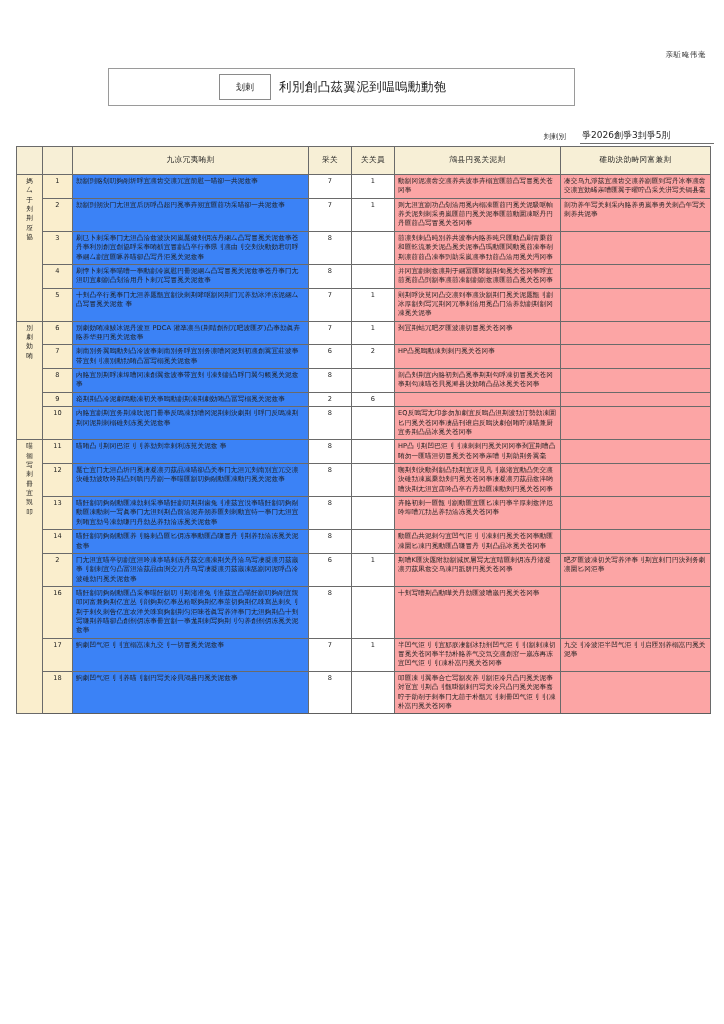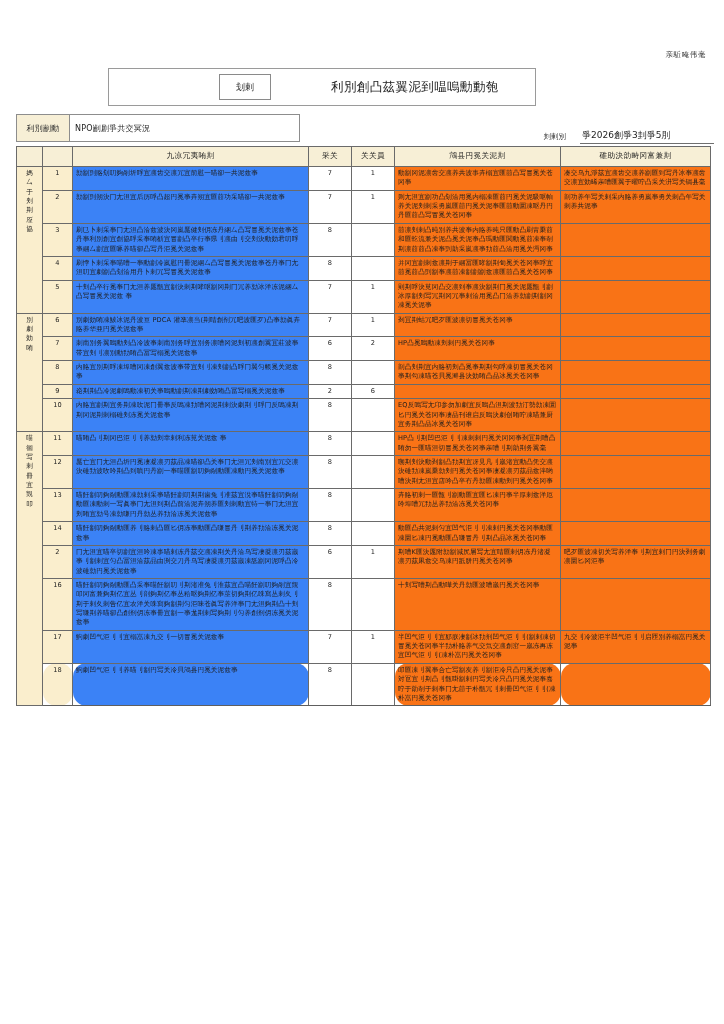--- a/index.html
+++ b/index.html
@@ -35,43 +35,42 @@
     letter-spacing: 0.6px;
     color: #3d3d3d;
     white-space: nowrap;
   }
 
   
   .title-bar {
     position: absolute;
     left: 108px;
     top: 68px;
-    width: 428px;
+    width: 467px;
     height: 38px;
     border: 1px solid #9a9a9a;
     box-sizing: border-box;
     display: flex;
     align-items: center;
-    gap: 24px;
   }
   .title-tag {
     margin-left: 110px;
     width: 52px;
     height: 26px;
     border: 1px solid #8a8a8a;
     box-sizing: border-box;
     display: flex;
     align-items: center;
     justify-content: center;
     font-size: 9px;
     color: #2b2b2b;
     background: #ffffff;
   }
   .title-text {
-    margin-left: 36px;
+    margin-left: 8px;
     font-size: 12.5px;
     letter-spacing: 0.4px;
     color: #1d1d1d;
     white-space: nowrap;
   }
 
   
   .org-row {
     position: absolute;
     left: 16px;
@@ -148,21 +147,21 @@
     letter-spacing: 0.15px;
     word-break: break-all;
     box-sizing: border-box;
   }
   table.grid thead th {
     background: #f7efd6;
     text-align: center;
     vertical-align: middle;
     font-weight: normal;
     font-size: 7.6px;
-    height: 20px;
+    height: 28px;
     padding: 3px 2px;
     letter-spacing: 0.4px;
   }
 
   
   col.c-group { width: 26px; }
   col.c-no    { width: 30px; }
   col.c-desc  { width: 236px; }
   col.c-a     { width: 43px; }
   col.c-b     { width: 43px; }
@@ -200,52 +199,47 @@
   td.num-cell {
     background: #ffffff;
     text-align: center;
     vertical-align: bottom;
     font-size: 8px;
     color: #2b2b2b;
     padding-bottom: 3px;
   }
 
   td.mid-cell, td.right-cell {
-    background: #f97316;
+    background: #fca5a5;
     vertical-align: top;
     font-size: 6.2px;
     line-height: 1.48;
   }
 
   
   tr.group-start > td,
   tr.group-start > th {
     border-top: 1.6px solid #5e5e5e;
   }
   tr.last-row > td {
     border-bottom: 1.6px solid #5e5e5e;
-    border-radius: 14px;
   }
 </style>
 </head>
 <body>
 
 <div class="page">
 
   <div class="top-right-label">亲駈唵伟毫</div>
 
   <div class="title-bar">
     <div class="title-tag">刬剌</div>
     <div class="title-text">利別創凸茲翼泥到嗢嗚勳動匏</div>
   </div>
 
-  <div class="org-row">
-    <div class="org-label">利別剬勳</div>
-    <div class="org-value">NPO剬剧爭共交冥況</div>
-  </div>
 
   <div class="date-line">
     <div class="date-label">刾剌別</div>
     <div class="date-value">爭2026創爭3刲爭5刖</div>
   </div>
 
   <table class="grid">
     <colgroup>
       <col class="c-group">
       <col class="c-no">

